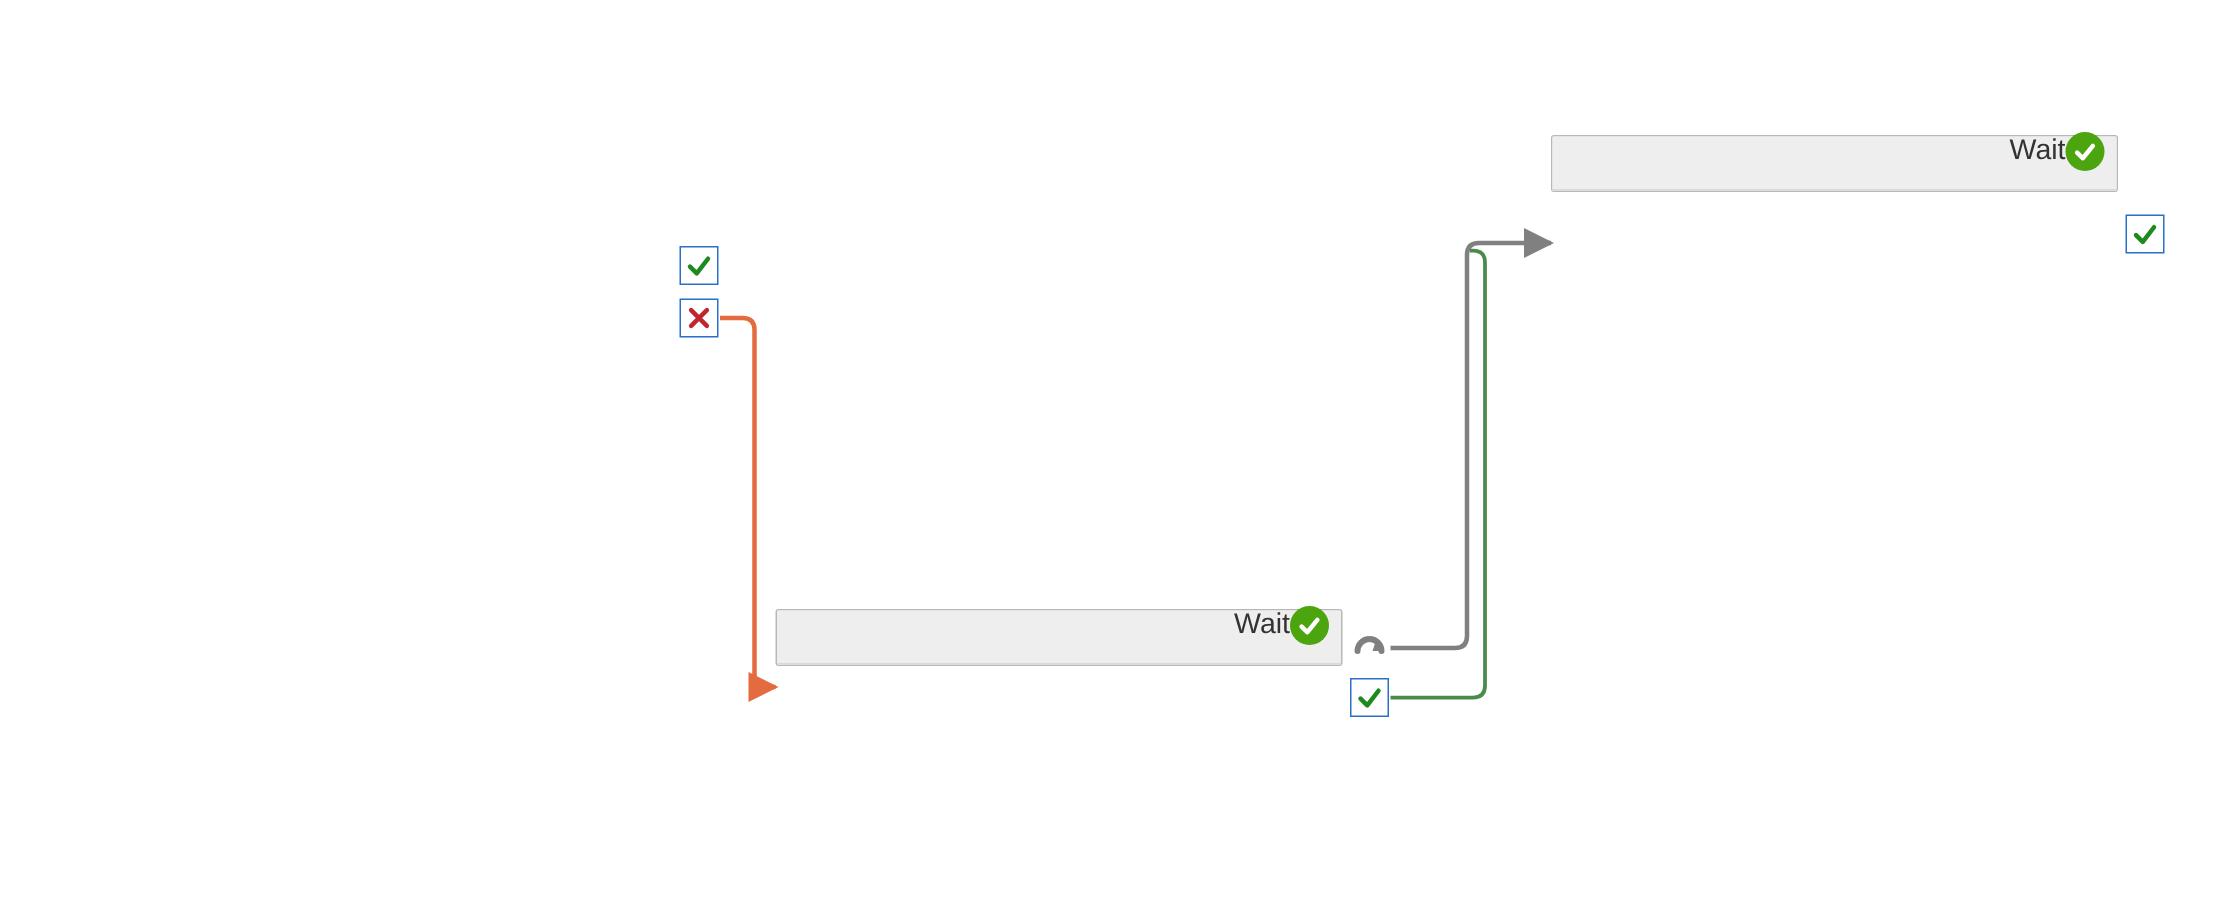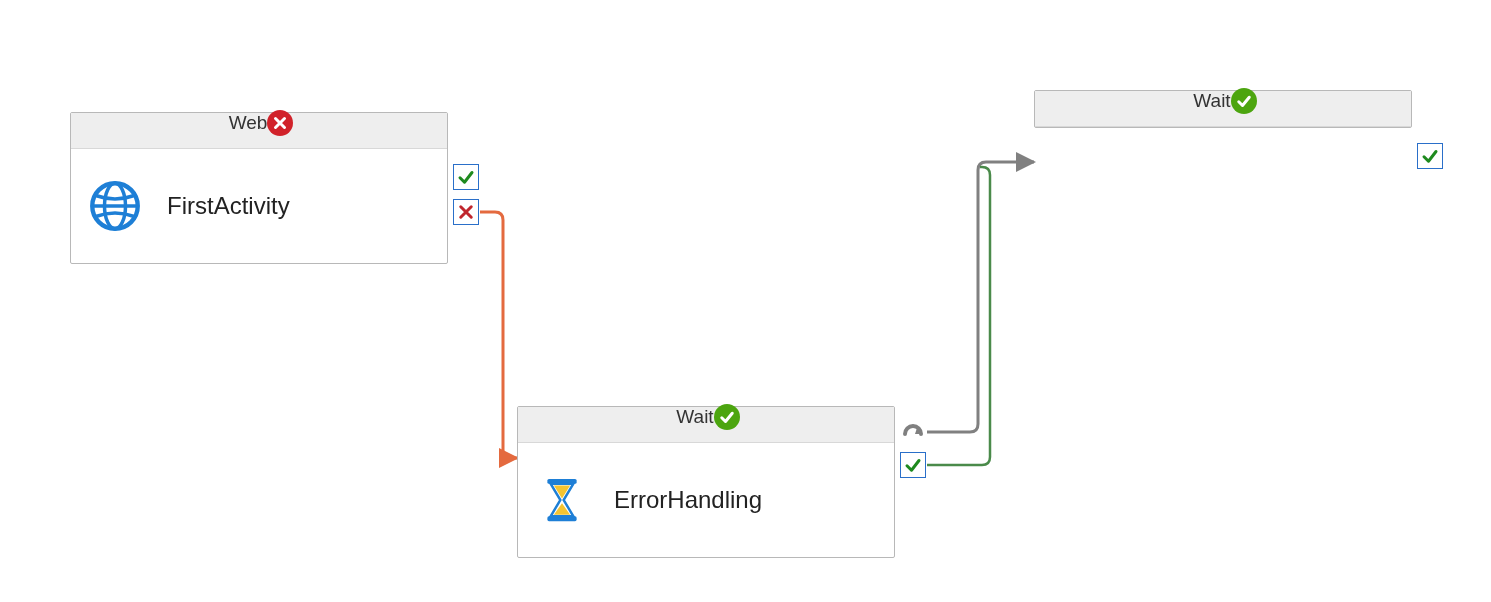--- a/index.html
+++ b/index.html
@@ -32,21 +32,21 @@
     background: #ffffff;
     box-shadow: none;
   }
   .node .header {
     height: 36px;
     background: #eeeeee;
     border-bottom: 1px solid #d8d8d8;
     display: flex;
     align-items: center;
     padding: 0 8px 16px 12px;
-    justify-content: center;
+    justify-content: flex-end;
   }
   .node .header .type-label {
     font-size: 19px;
     color: #333333;
     font-weight: 400;
   }
   .node .body {
     height: 114px;
     display: flex;
     align-items: center;
@@ -128,74 +128,40 @@
              L 1034 162" fill="none" stroke="#808080" stroke-width="3" marker-end="url(#arrow-grey)"></path>
 
     <path d="M 927 465
              L 982 465
              Q 990 465 990 457
              L 990 175
              Q 990 167 982 167
              L 980 167" fill="none" stroke="#4a8a4a" stroke-width="2.5"></path>
   </svg>
 
-  <div class="node" style="left:70px; top:112px;">
-    <div class="header">
-      <span class="type-label">Web</span>
-      <span class="status-badge error">
-        <svg viewBox="0 0 24 24">
-            <path d="M6 6 L18 18 M18 6 L6 18" stroke="#ffffff" stroke-width="4" stroke-linecap="round" fill="none"></path>
-          </svg>
-      </span>
-    </div>
-    <div class="body">
-      <span class="icon-box">
-        <svg viewBox="0 0 64 64" width="56" height="56">
-          <circle cx="32" cy="32" r="26" fill="none" stroke="#1e7fd6" stroke-width="5"></circle>
-          <ellipse cx="32" cy="32" rx="12" ry="26" fill="none" stroke="#1e7fd6" stroke-width="4"></ellipse>
-          <line x1="6" y1="32" x2="58" y2="32" stroke="#1e7fd6" stroke-width="4"></line>
-          <path d="M10 20 Q32 28 54 20" fill="none" stroke="#1e7fd6" stroke-width="4"></path>
-          <path d="M10 44 Q32 36 54 44" fill="none" stroke="#1e7fd6" stroke-width="4"></path>
-        </svg>
-      </span>
-      <span class="activity-name">FirstActivity</span>
-    </div>
-  </div>
 
   <div class="port" style="left:453px; top:164px;">
     <svg viewBox="0 0 24 24">
         <path d="M4 13 L10 19 L20 6" fill="none" stroke="#1e8a1e" stroke-width="4" stroke-linecap="round" stroke-linejoin="round"></path>
       </svg>
   </div>
   <div class="port" style="left:453px; top:199px;">
     <svg viewBox="0 0 24 24">
         <path d="M5 5 L19 19 M19 5 L5 19" stroke="#c0262d" stroke-width="4" stroke-linecap="round" fill="none"></path>
       </svg>
   </div>
 
   <div class="node" style="left:517px; top:406px;">
     <div class="header">
       <span class="type-label">Wait</span>
       <span class="status-badge success">
         <svg viewBox="0 0 24 24">
             <path d="M5 13 L10 18 L19 7" fill="none" stroke="#ffffff" stroke-width="4" stroke-linecap="round" stroke-linejoin="round"></path>
           </svg>
       </span>
-    </div>
-    <div class="body">
-      <span class="icon-box">
-        <svg viewBox="0 0 64 64" width="52" height="52">
-          <rect x="14" y="6" width="36" height="6" rx="2" fill="#1e7fd6"></rect>
-          <rect x="14" y="52" width="36" height="6" rx="2" fill="#1e7fd6"></rect>
-          <path d="M18 12 L46 12 L34 32 L46 52 L18 52 L30 32 Z" fill="none" stroke="#1e7fd6" stroke-width="3"></path>
-          <path d="M22 14 L42 14 L32 30 Z" fill="#f5c431"></path>
-          <path d="M32 36 L42 50 L22 50 Z" fill="#f5c431"></path>
-        </svg>
-      </span>
-      <span class="activity-name">ErrorHandling</span>
     </div>
   </div>
 
   <div class="comp-port" style="left:900px; top:419px;">
     <svg viewBox="0 0 24 24" width="24" height="24">
       <path d="M4 14 A8 8 0 0 1 20 14" fill="none" stroke="#808080" stroke-width="4" stroke-linecap="round"></path>
       <path d="M16 8 L20 14 L14 14 Z" fill="#808080"></path>
     </svg>
   </div>
   <div class="port" style="left:900px; top:452px;">

